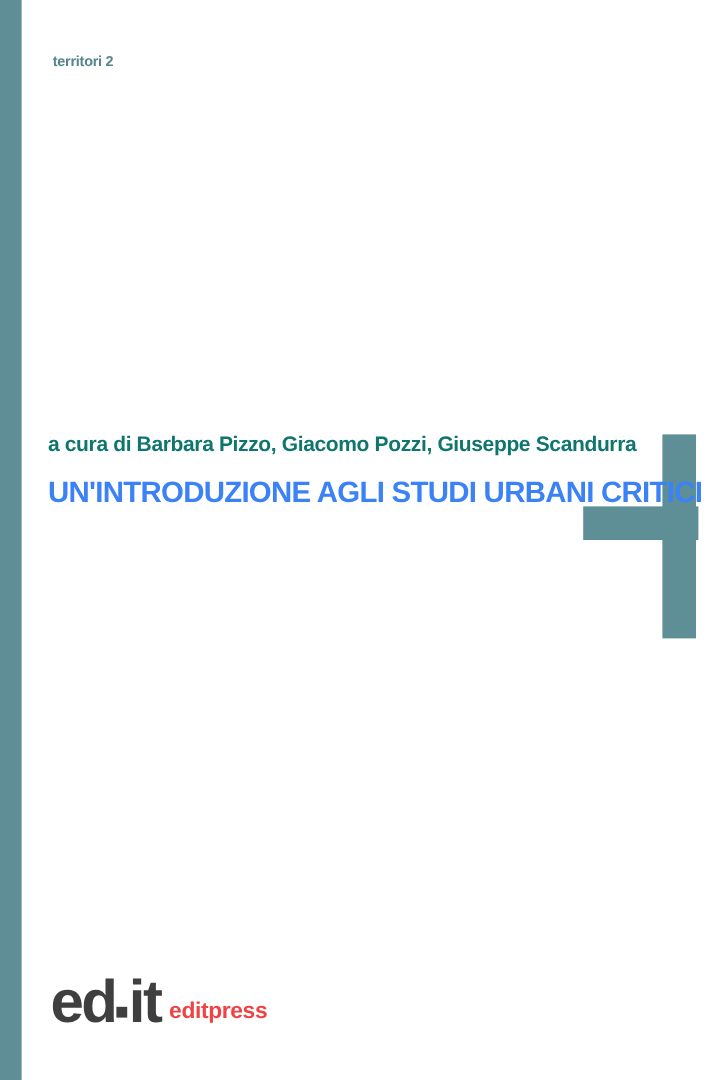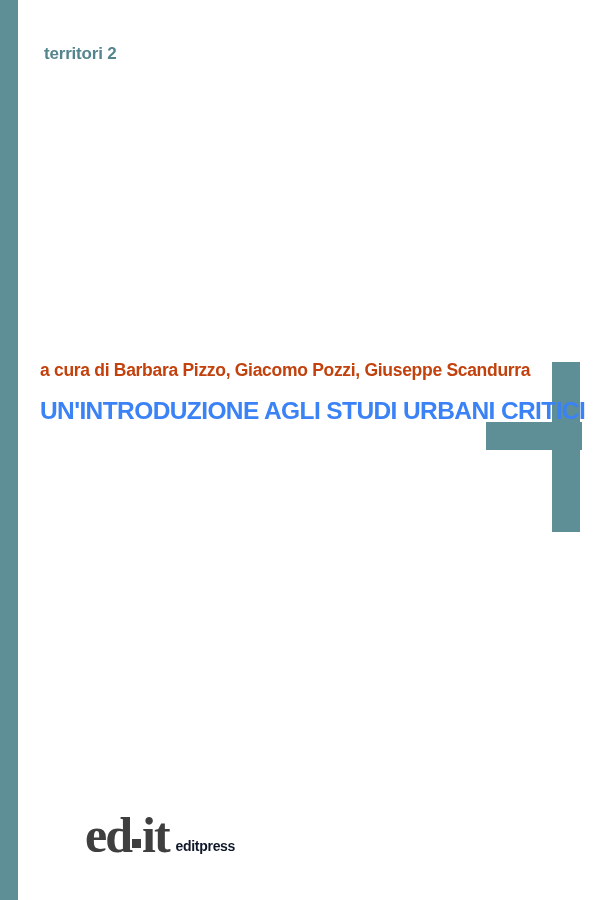--- a/index.html
+++ b/index.html
@@ -24,38 +24,38 @@
     top: 0;
     width: 18px;
     height: 900px;
     background: #5e8e96;
   }
   
   .series-label {
     position: absolute;
     left: 44px;
     top: 44px;
-    font-size: 17px;
+    font-size: 12px;
     font-weight: bold;
     letter-spacing: -0.2px;
     color: #54848d;
     font-family: "Liberation Sans", sans-serif;
   }
 
   
   .title-block {
     position: absolute;
     left: 40px;
     top: 360px;
     width: 520px;
   }
   .editors {
     font-size: 17.5px;
     font-weight: bold;
-    color: #c2410c;
+    color: #0f766e;
     letter-spacing: -0.3px;
     white-space: nowrap;
     margin: 0 0 10px 0;
     font-family: "Liberation Sans", sans-serif;
   }
   .main-title {
     font-size: 49px;
     font-weight: bold;
     color: #4f8088;
     letter-spacing: -1.2px;
@@ -108,35 +108,34 @@
     display: flex;
     align-items: flex-end;
   }
   .logo-mark {
     position: relative;
     font-size: 50px;
     font-weight: bold;
     color: #3f3f3f;
     letter-spacing: -2px;
     line-height: 0.9;
-    font-family: Liberation Serif, serif;
-    margin-left: 43px;
+    font-family: Liberation Sans, sans-serif;
   }
   .logo-mark .dot {
     display: inline-block;
     width: 9px;
     height: 9px;
     background: #3f3f3f;
     vertical-align: 4px;
     margin: 0 1px;
   }
   .logo-name {
-    font-size: 14px;
+    font-size: 19px;
     font-weight: bold;
-    color: #0f172a;
+    color: #ef4444;
     letter-spacing: -0.3px;
     margin-left: 7px;
     padding-bottom: 4px;
     font-family: "Liberation Sans", sans-serif;
   }
 </style>
 </head>
 <body>
 
 <div id="cover">

